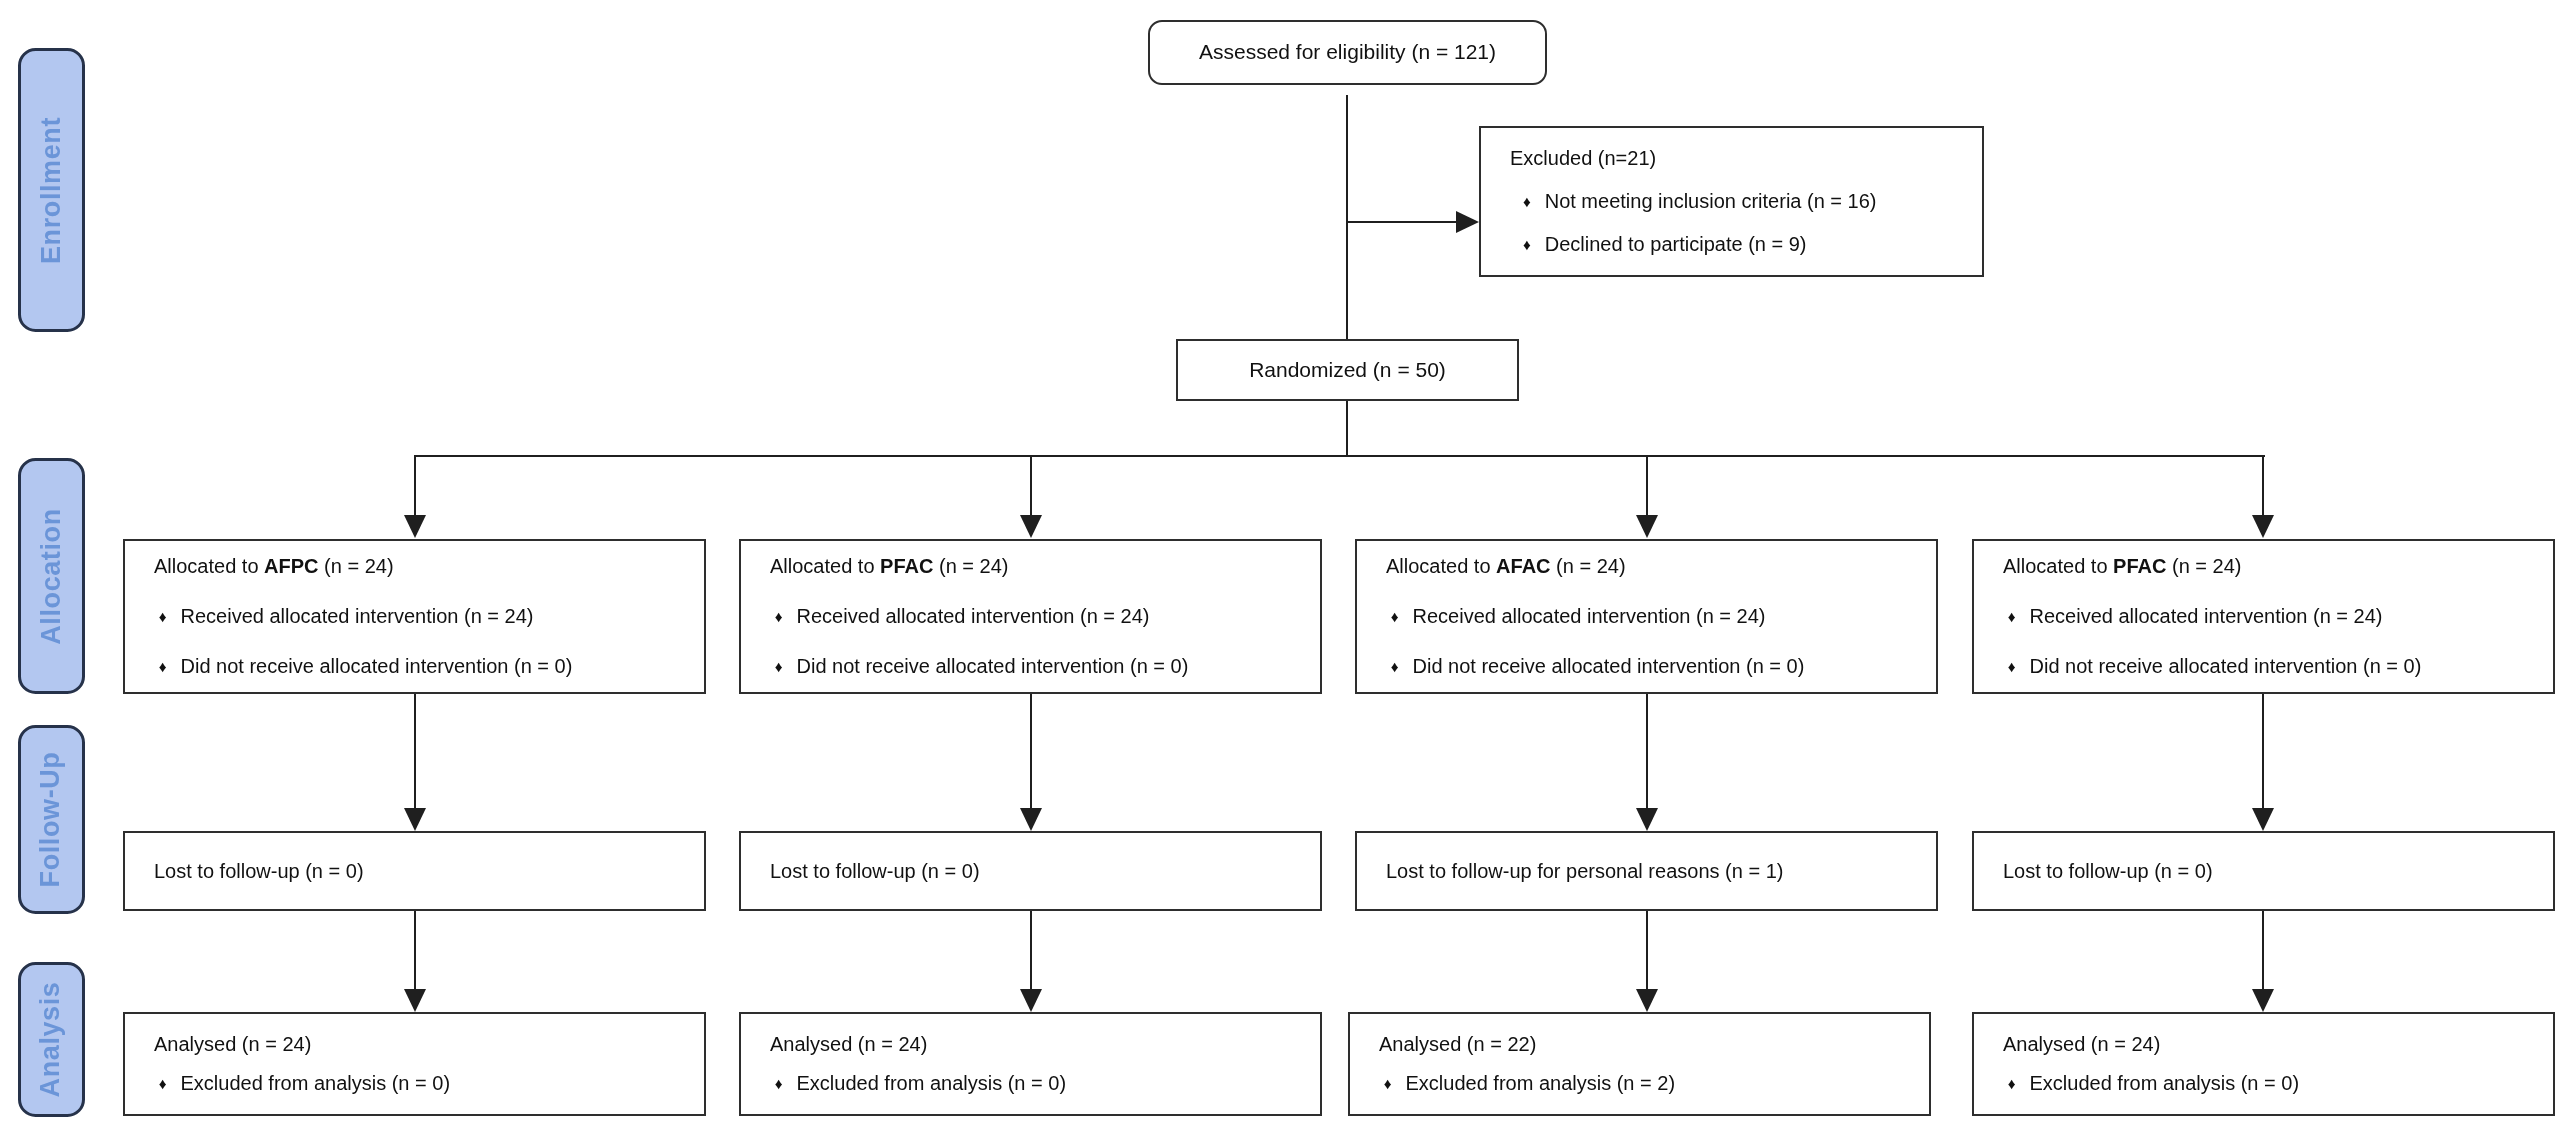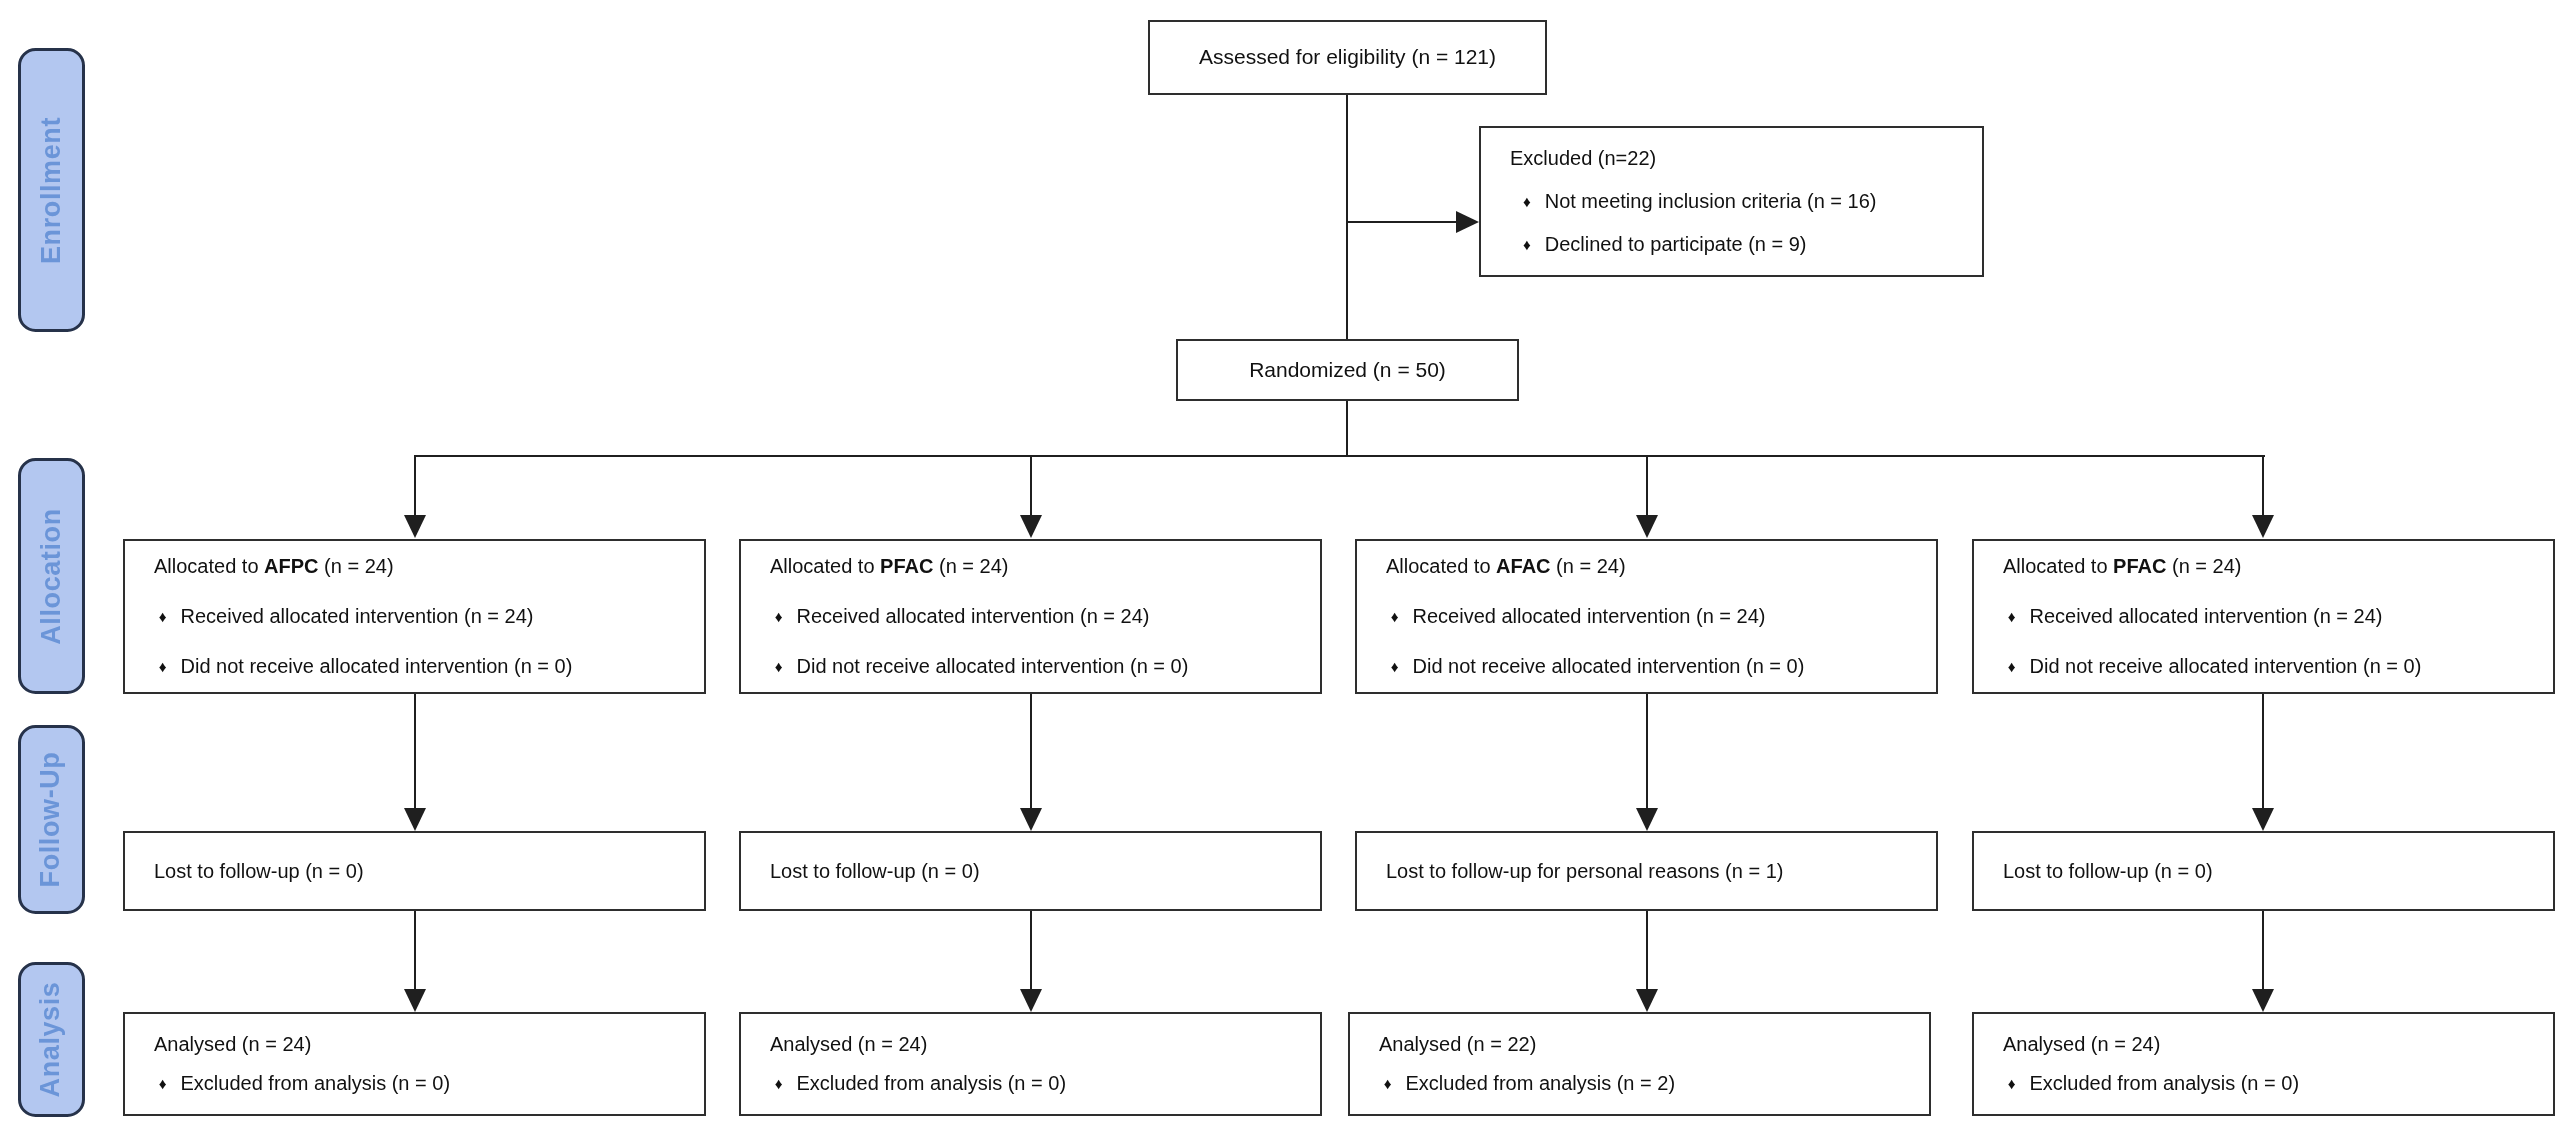--- a/index.html
+++ b/index.html
@@ -85,26 +85,26 @@
 
   <div class="line" style="left:414px;top:911px;width:2.3px;height:80px;"></div>
   <div class="ah-down" style="left:404px;top:989px;"></div>
   <div class="line" style="left:1030px;top:911px;width:2.3px;height:80px;"></div>
   <div class="ah-down" style="left:1020px;top:989px;"></div>
   <div class="line" style="left:1646px;top:911px;width:2.3px;height:80px;"></div>
   <div class="ah-down" style="left:1636px;top:989px;"></div>
   <div class="line" style="left:2262px;top:911px;width:2.3px;height:80px;"></div>
   <div class="ah-down" style="left:2252px;top:989px;"></div>
 
-  <div class="box center" style="left:1148px;top:20px;width:399px;height:75px;">
+  <div class="box center" style="left:1148px;top:20px;width:399px;height:65px;border-radius:14px;">
     <span>Assessed for eligibility (n = 121)</span>
   </div>
 
   <div class="box pad excl" style="left:1479px;top:126px;width:505px;height:151px;">
-    <div>Excluded (n=22)</div>
+    <div>Excluded (n=21)</div>
     <div class="bullet">
       <span class="d">♦</span>
       <span>Not meeting inclusion criteria (n = 16)</span>
     </div>
     <div class="bullet">
       <span class="d">♦</span>
       <span>Declined to participate (n = 9)</span>
     </div>
   </div>
 

